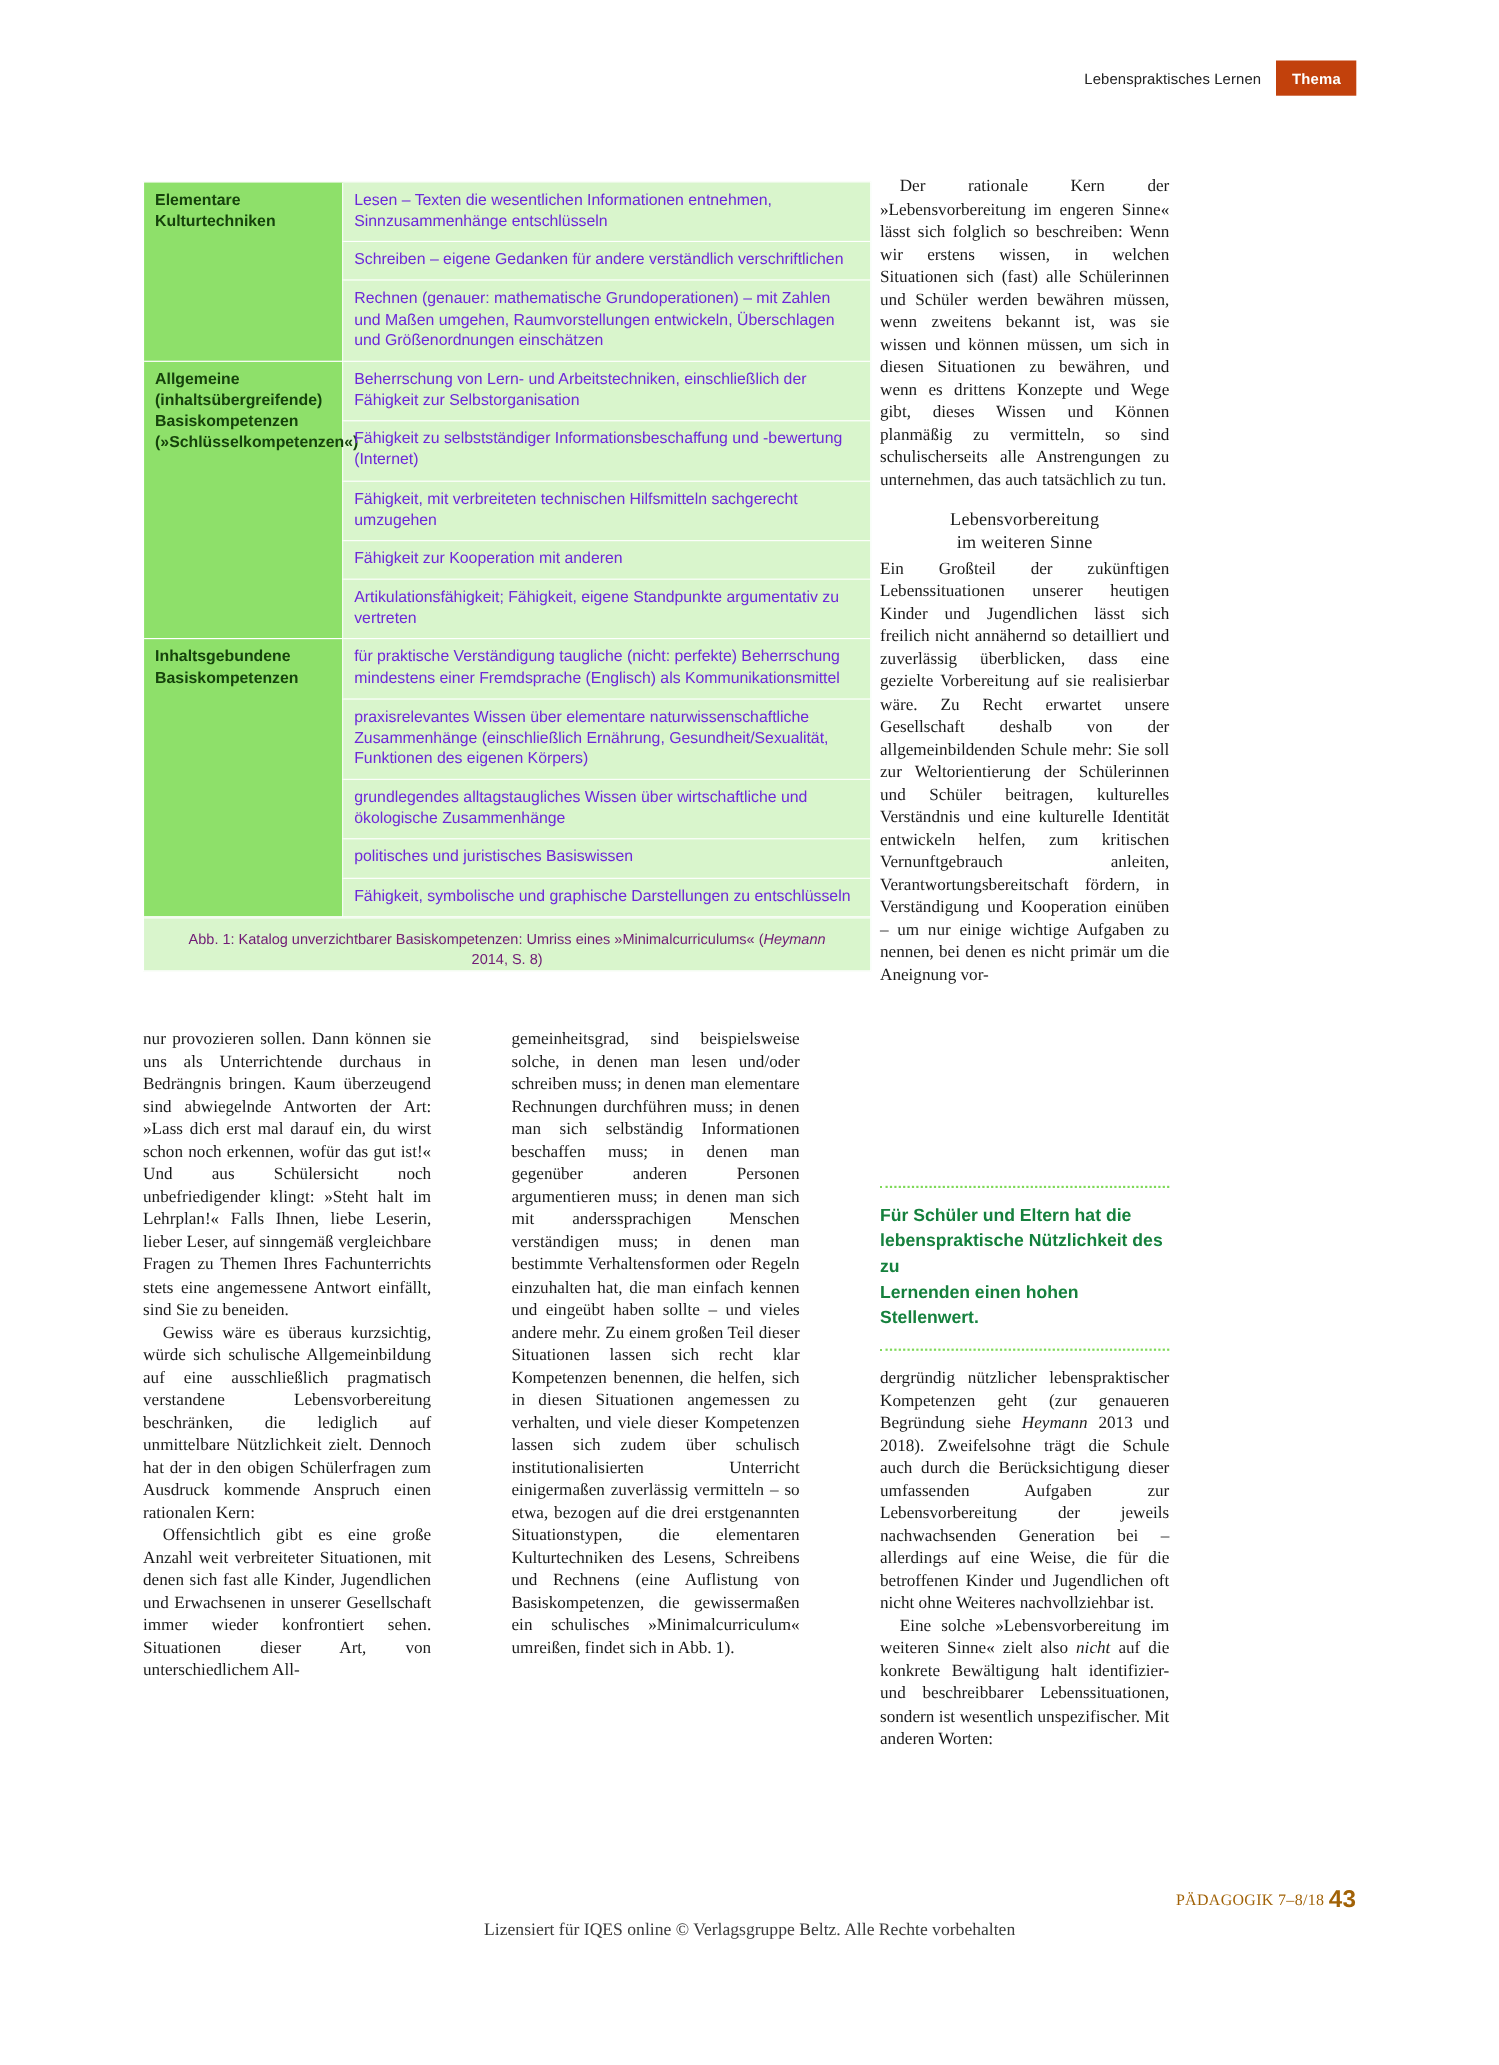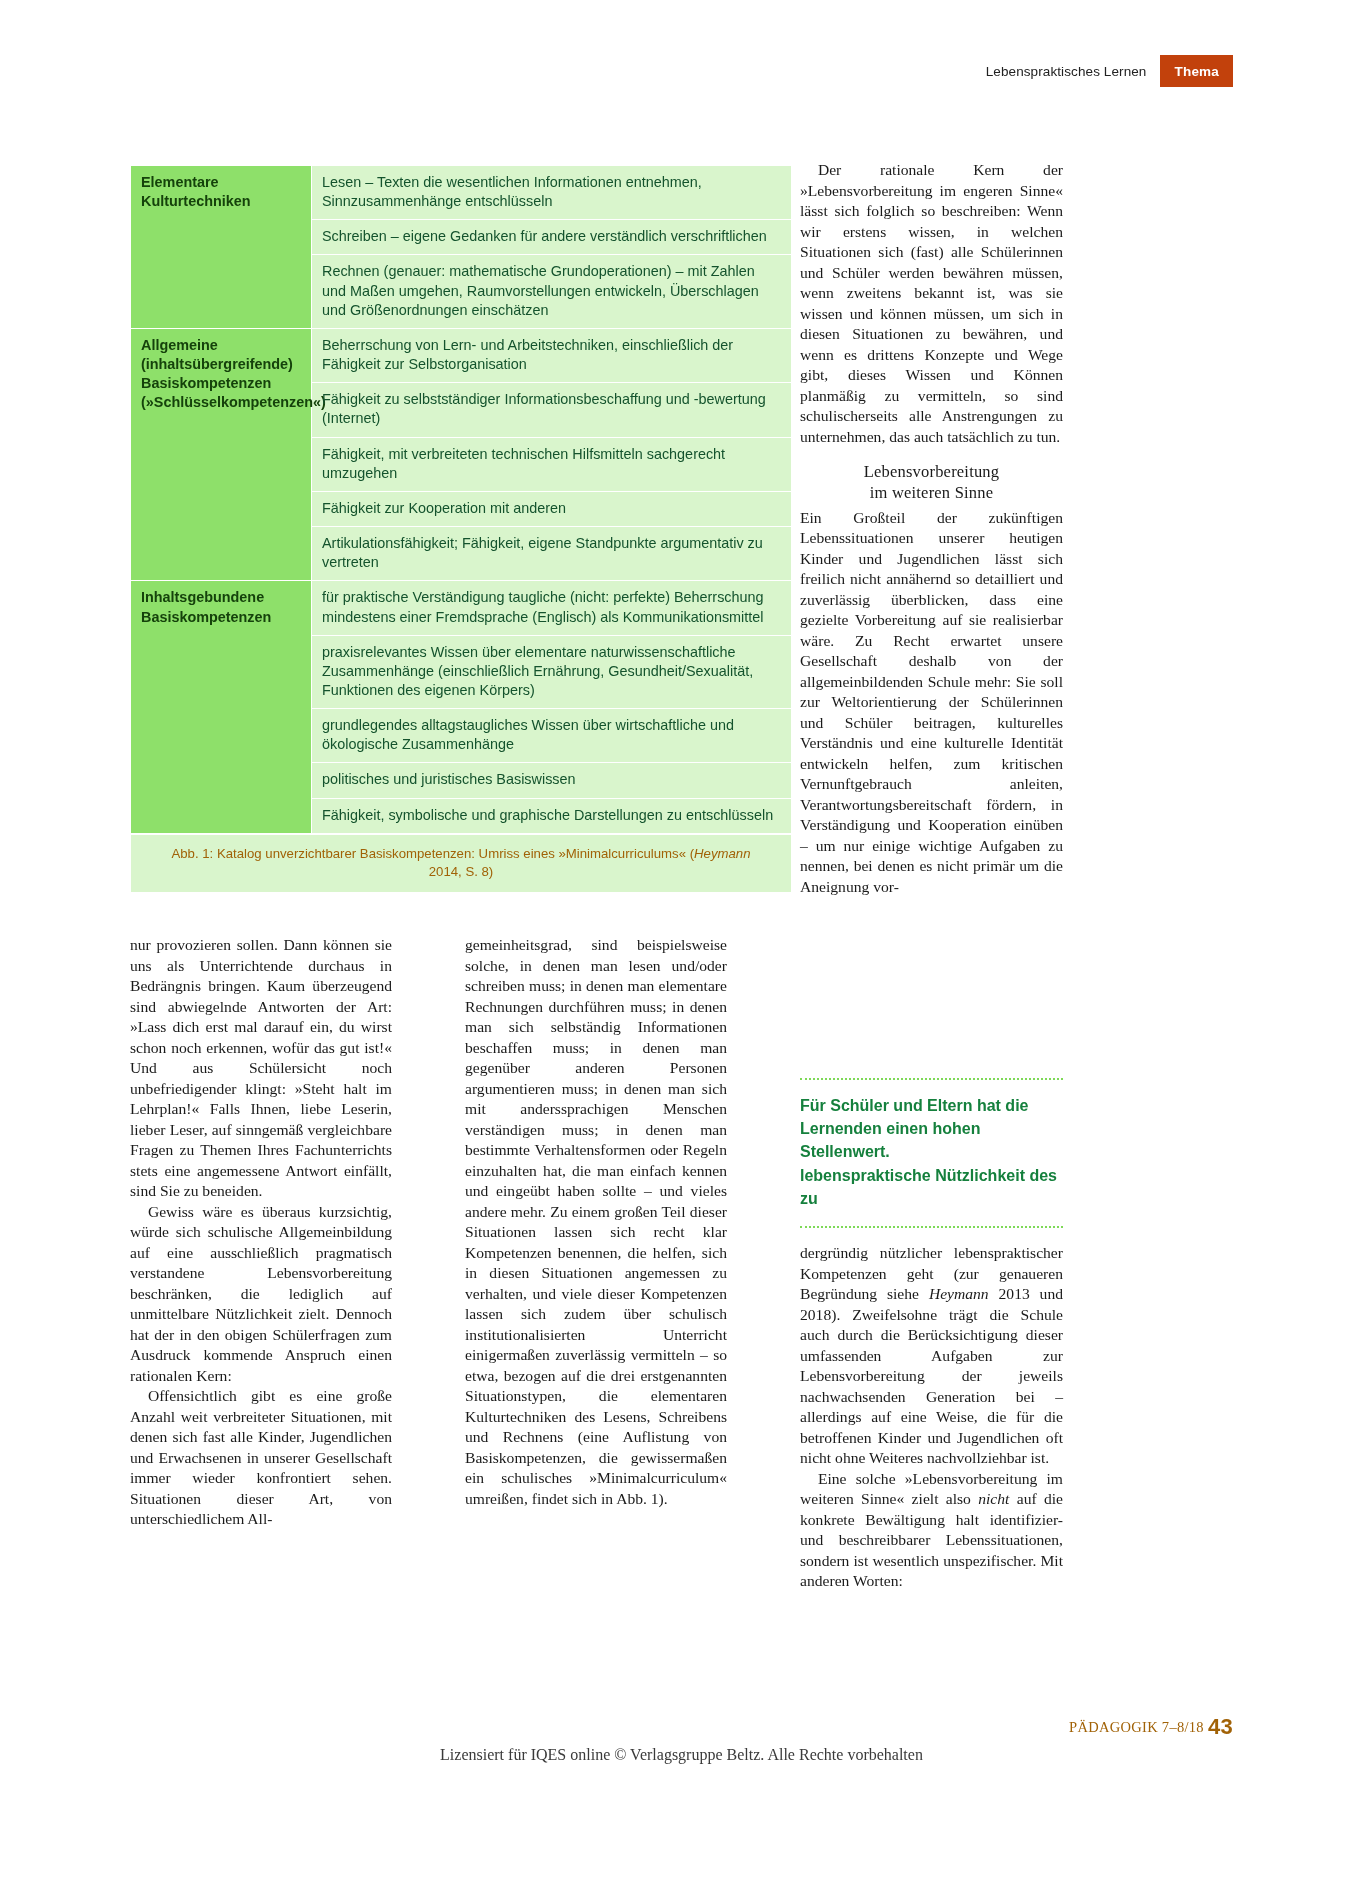--- a/index.html
+++ b/index.html
@@ -74,31 +74,31 @@
   }
   td.cat {
     width: 160px;
     background: #8ee06a;
     color: #15420b;
     font-weight: bold;
     border-right: 1.5px solid #ffffff;
   }
   td.desc {
     background: #d9f5cc;
-    color: #14532d;
+    color: #6d28d9;
   }
   td.nb { border-bottom: none; }
   .caption {
     background: #d9f5cc;
     font-family: "Liberation Sans", sans-serif;
     font-size: 13.2px;
     line-height: 1.4;
     text-align: center;
-    color: #a16207;
-    padding: 10px 28px 10px 28px;
+    color: #701a75;
+    padding: 10px 28px 0 28px;
     border-top: 1.5px solid #ffffff;
   }
   .caption em { font-style: italic; }
 
   
   .col {
     position: absolute;
     font-size: 15.6px;
     line-height: 1.315;
     text-align: justify;
@@ -245,22 +245,22 @@
     <p style="text-indent:1.15em">Der rationale Kern der »Lebensvorbereitung im engeren Sinne« lässt sich folglich so beschreiben: Wenn wir erstens wissen, in welchen Situationen sich (fast) alle Schülerinnen und Schüler werden bewähren müssen, wenn zweitens bekannt ist, was sie wissen und können müssen, um sich in diesen Situationen zu bewähren, und wenn es drittens Konzepte und Wege gibt, dieses Wissen und Können planmäßig zu vermitteln, so sind schulischerseits alle Anstrengungen zu unternehmen, das auch tatsächlich zu tun.</p>
     <div class="section-head">
       <div>Lebensvorbereitung</div>
       <div>im weiteren Sinne</div>
     </div>
     <p>Ein Großteil der zukünftigen Lebenssituationen unserer heutigen Kinder und Jugendlichen lässt sich freilich nicht annähernd so detailliert und zuverlässig überblicken, dass eine gezielte Vorbereitung auf sie realisierbar wäre. Zu Recht erwartet unsere Gesellschaft deshalb von der allgemeinbildenden Schule mehr: Sie soll zur Weltorientierung der Schülerinnen und Schüler beitragen, kulturelles Verständnis und eine kulturelle Identität entwickeln helfen, zum kritischen Vernunftgebrauch anleiten, Verantwortungsbereitschaft fördern, in Verständigung und Kooperation einüben – um nur einige wichtige Aufgaben zu nennen, bei denen es nicht primär um die Aneignung vor-</p>
   </div>
 
   <div class="pullquote">
     <div>Für Schüler und Eltern hat die</div>
+    <div>lebenspraktische Nützlichkeit des zu</div>
     <div>Lernenden einen hohen Stellenwert.</div>
-    <div>lebenspraktische Nützlichkeit des zu</div>
   </div>
 
   <div class="col" id="col4">
     <p><span>dergründig nützlicher lebenspraktischer Kompetenzen geht (zur genaueren Begründung siehe </span><span class="italic">Heymann</span><span> 2013 und 2018). Zweifelsohne trägt die Schule auch durch die Berücksichtigung dieser umfassenden Aufgaben zur Lebensvorbereitung der jeweils nachwachsenden Generation bei – allerdings auf eine Weise, die für die betroffenen Kinder und Jugendlichen oft nicht ohne Weiteres nachvollziehbar ist.</span></p>
     <p><span>Eine solche »Lebensvorbereitung im weiteren Sinne« zielt also </span><span class="italic">nicht</span><span> auf die konkrete Bewältigung halt identifizier- und beschreibbarer Lebenssituationen, sondern ist wesentlich unspezifischer. Mit anderen Worten:</span></p>
   </div>
 
   <div class="footer-note">Lizensiert für IQES online © Verlagsgruppe Beltz. Alle Rechte vorbehalten</div>
   <div class="footer-right">
     <span>PÄDAGOGIK 7–8/18</span><span class="pageno">43</span>

